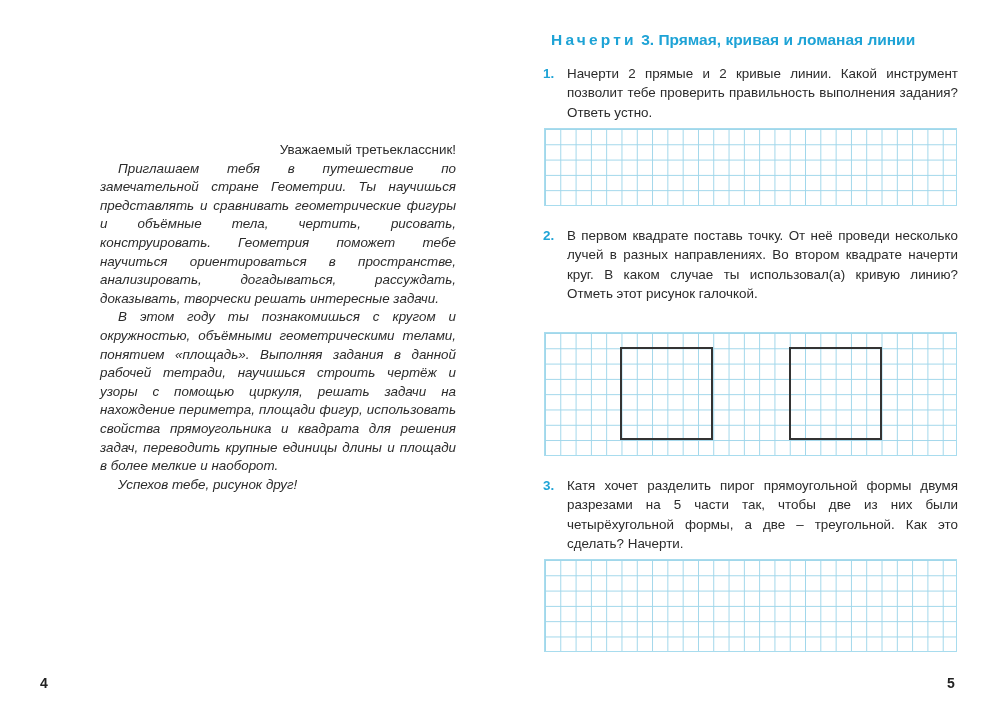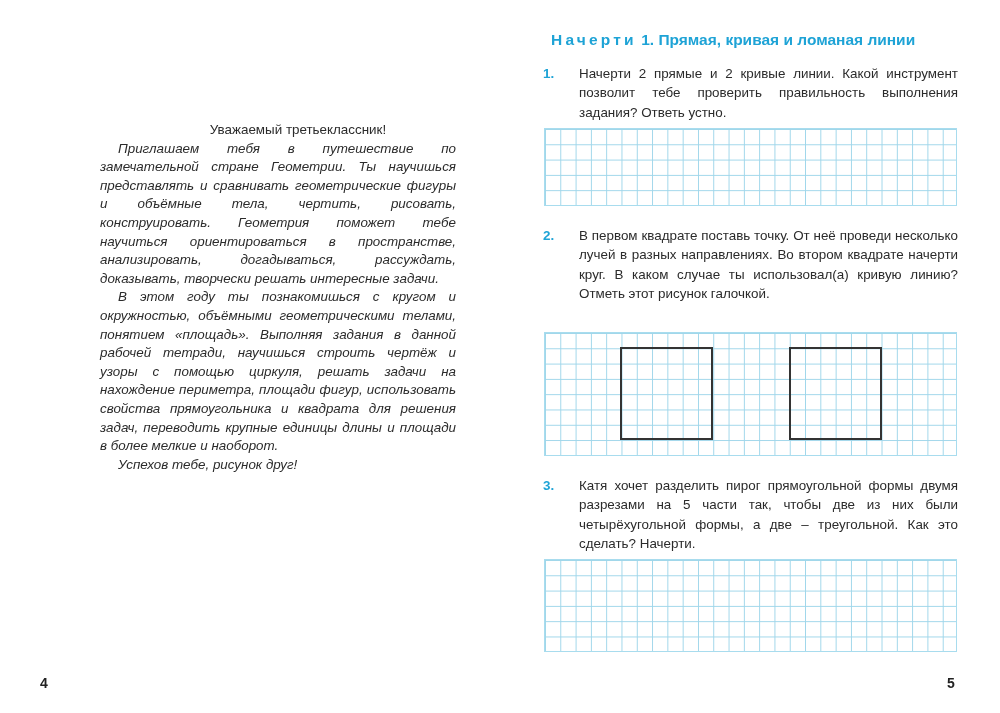--- a/index.html
+++ b/index.html
@@ -1,28 +1,28 @@
 <!DOCTYPE html>
 <html><head>
 <meta charset="utf-8">
 <style>
   html, body { margin:0; padding:0; }
   body { width:1000px; height:713px; background:#ffffff; position:relative; overflow:hidden;
          font-family:"Liberation Sans", sans-serif; color:#2b2b2b; }
   .page { position:absolute; top:0; height:713px; }
   .left-page { left:0; width:500px; }
   .intro { position:absolute; left:100px; top:121px; width:356px; font-size:13.4px; line-height:18.6px; }
-  .intro .greet { text-align:center; padding-left:40px; }
+  .intro .greet { text-align:right; padding-left:40px;margin-top:20px; }
   .intro p { margin:0; text-align:justify; text-indent:18px;font-style:italic; }
   .page-num { position:absolute; top:675px; font-weight:bold; font-size:14px; color:#222; }
   .lesson-title { position:absolute; left:551px; top:31px; font-size:15.5px; font-weight:bold; color:#1ea3d6; white-space:nowrap; }
   .lesson-title .sp { letter-spacing:3.2px; }
   .task { position:absolute; left:543px; width:415px; font-size:13.4px; line-height:19.3px; }
   .task .num { position:absolute; left:0; top:0; color:#1ea3d6; font-weight:bold; }
-  .task .txt { margin-left:36px; text-align:justify; text-align-last:left; }
+  .task .txt { margin-left:24px; text-align:justify; text-align-last:left; }
   .grid { position:absolute; left:544px; width:413px; border:1.5px solid #a8dcee;
           background-image:
             linear-gradient(to right, #9fd6ea 1.2px, transparent 1.2px),
             linear-gradient(to bottom, #9fd6ea 1.2px, transparent 1.2px);
           background-size:15.3px 15.3px; box-sizing:border-box; }
   .square { position:absolute; border:2px solid #333; box-sizing:border-box; }
 </style>
 </head>
 <body>
 
@@ -31,21 +31,21 @@
     <div class="greet">Уважаемый третьеклассник!</div>
     <p>Приглашаем тебя в путешествие по замечательной стране Геометрии. Ты научишься представлять и сравнивать геометрические фигуры и объёмные тела, чертить, рисовать, конструировать. Геометрия поможет тебе научиться ориентироваться в пространстве, анализировать, догадываться, рассуждать, доказывать, творчески решать интересные задачи.</p>
     <p>В этом году ты познакомишься с кругом и окружностью, объёмными геометрическими телами, понятием «площадь». Выполняя задания в данной рабочей тетради, научишься строить чертёж и узоры с помощью циркуля, решать задачи на нахождение периметра, площади фигур, использовать свойства прямоугольника и квадрата для решения задач, переводить крупные единицы длины и площади в более мелкие и наоборот.</p>
     <p>Успехов тебе, рисунок друг!</p>
   </div>
   <div class="page-num" style="left:40px;">4</div>
 </div>
 
 <div class="lesson-title">
   <span class="sp">Начерти</span>
-  <span>1. Прямая, кривая и ломаная линии</span>
+  <span>3. Прямая, кривая и ломаная линии</span>
 </div>
 
 <div class="task" style="top:64px;">
   <span class="num">1.</span>
   <div class="txt">Начерти 2 прямые и 2 кривые линии. Какой инструмент позволит тебе проверить правильность выполнения задания? Ответь устно.</div>
 </div>
 <div class="grid" style="top:128px; height:78px;"></div>
 
 <div class="task" style="top:226px;">
   <span class="num">2.</span>

